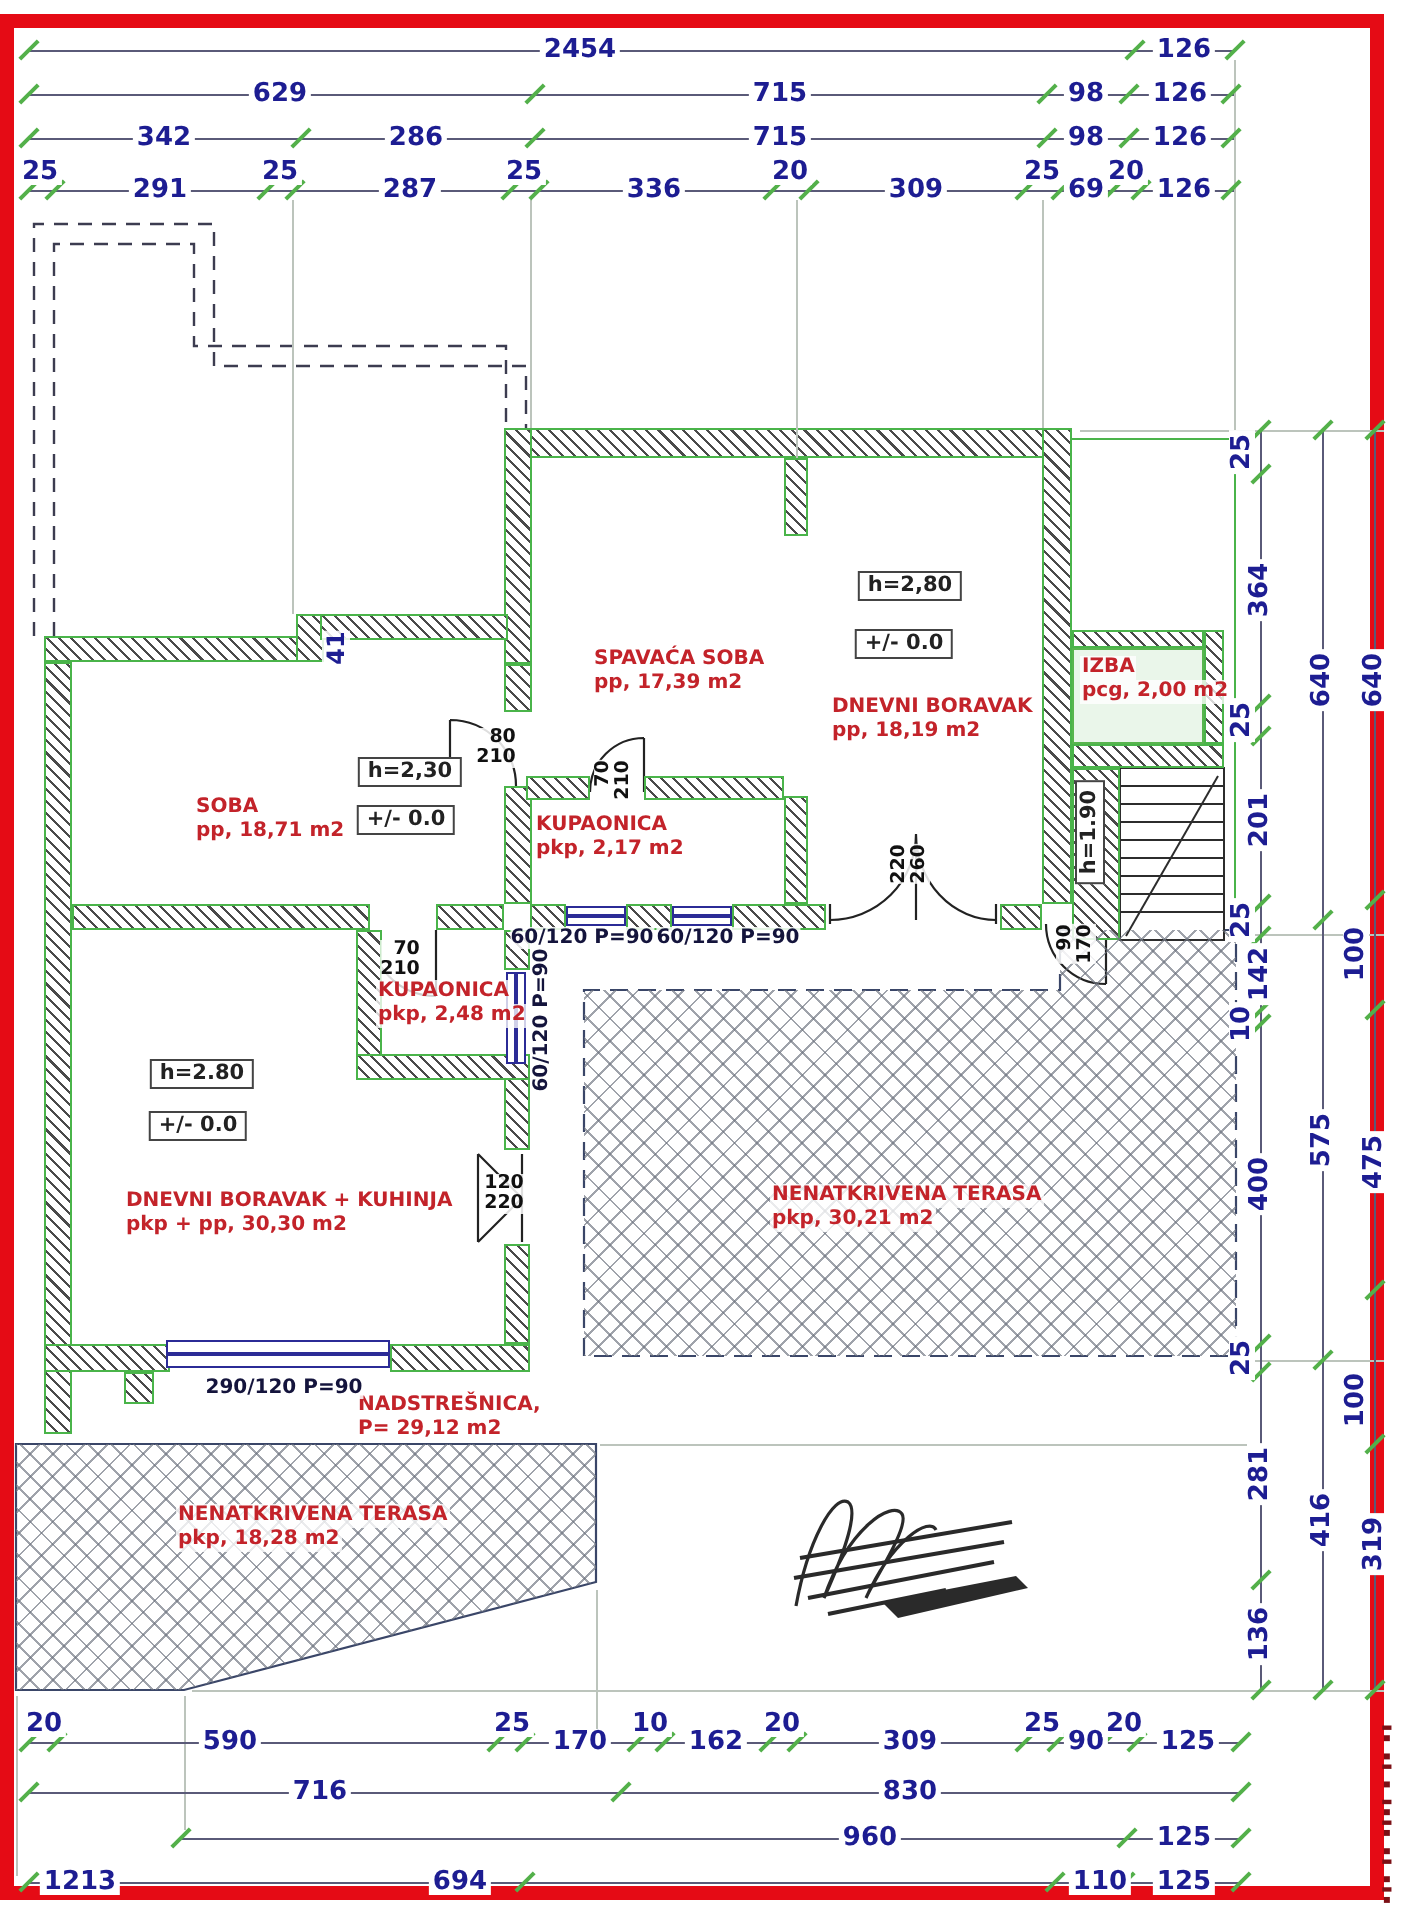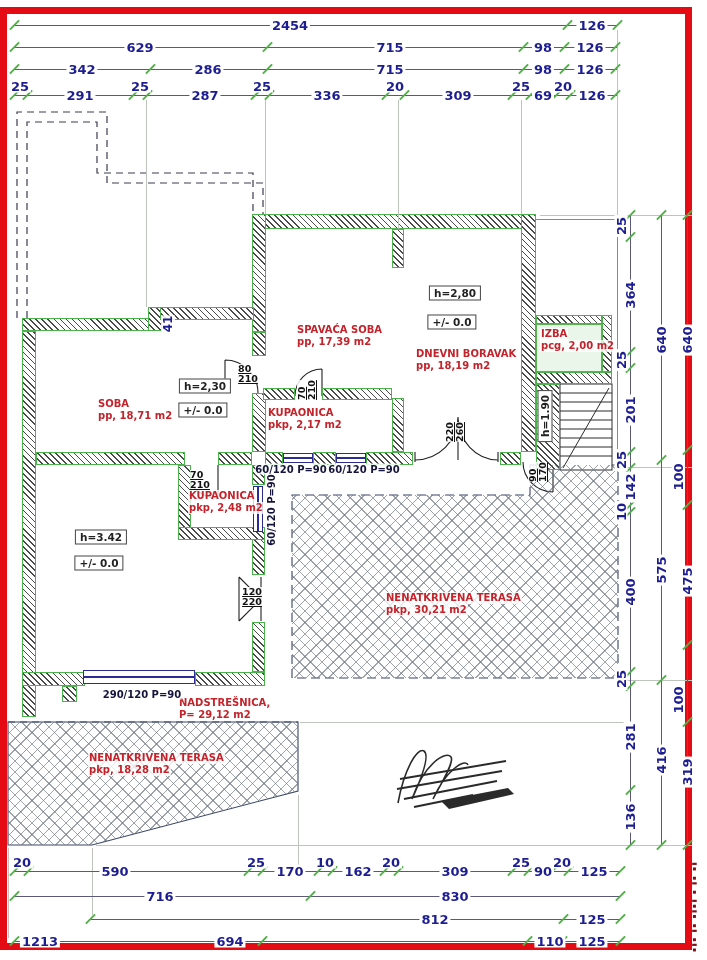--- a/index.html
+++ b/index.html
@@ -20,21 +20,21 @@
   .tick{position:absolute;width:13px;height:0;border-top:2px solid #53b04a;transform:rotate(-45deg);}
   .dlab{position:absolute;transform:translate(-50%,-50%);font-weight:bold;font-size:13px;
         color:#1d1d92;background:#fff;padding:0 2px;line-height:13px;white-space:nowrap;}
   .dlab.rot{transform:translate(-50%,-50%) rotate(-90deg);}
   .room{position:absolute;font-weight:bold;font-size:10px;color:#c3232a;line-height:12px;white-space:nowrap;}
   .room div{background:rgba(255,255,255,.78);width:fit-content;padding:0 1px;}
   .hbox{position:absolute;transform:translate(-50%,-50%);font-weight:bold;font-size:10.5px;color:#222;
         background:#fff;border:1px solid #444;padding:1px 4px;white-space:nowrap;line-height:11px;}
   .hbox.rot{transform:translate(-50%,-50%) rotate(-90deg);}
   .dsm{position:absolute;transform:translate(-50%,-50%);font-weight:bold;font-size:9.5px;color:#111;
-       line-height:10px;text-align:left;background:rgba(255,255,255,.85);white-space:nowrap;text-decoration:underline;}
+       line-height:10px;text-align:right;background:rgba(255,255,255,.85);white-space:nowrap;}
   .dsm.rot{transform:translate(-50%,-50%) rotate(-90deg);}
   .wlab{position:absolute;transform:translate(-50%,-50%);font-weight:bold;font-size:10px;color:#14143c;
         background:rgba(255,255,255,.85);white-space:nowrap;}
   .wlab.rot{transform:translate(-50%,-50%) rotate(-90deg);}
   .wlab.dim{color:#1d1d92;font-size:12px;}
   .win{position:absolute;box-sizing:border-box;border:1.5px solid #2b2b96;
        background:linear-gradient(to bottom,transparent calc(50% - .8px),#2b2b96 calc(50% - .8px),
                   #2b2b96 calc(50% + .8px),transparent calc(50% + .8px)),#fff;}
   .win.v{background:linear-gradient(to right,transparent calc(50% - .8px),#2b2b96 calc(50% - .8px),
                   #2b2b96 calc(50% + .8px),transparent calc(50% + .8px)),#fff;}
@@ -222,21 +222,21 @@
     <div class="hl" style="left: 14px; top: 896px; width: 606px;"></div>
     <div class="tick" style="left: 8px; top: 895px;"></div>
     <div class="tick" style="left: 304px; top: 895px;"></div>
     <div class="tick" style="left: 614px; top: 895px;"></div>
     <div class="dlab" style="left: 160px; top: 896px;">716</div>
     <div class="dlab" style="left: 455px; top: 896px;">830</div>
     <div class="hl" style="left: 90px; top: 919px; width: 530px;"></div>
     <div class="tick" style="left: 84px; top: 918px;"></div>
     <div class="tick" style="left: 557px; top: 918px;"></div>
     <div class="tick" style="left: 614px; top: 918px;"></div>
-    <div class="dlab" style="left: 435px; top: 919px;">812</div>
+    <div class="dlab" style="left: 435px; top: 919px;">960</div>
     <div class="dlab" style="left: 592px; top: 919px;">125</div>
     <div class="hl" style="left: 14px; top: 941px; width: 606px;"></div>
     <div class="tick" style="left: 8px; top: 940px;"></div>
     <div class="tick" style="left: 256px; top: 940px;"></div>
     <div class="tick" style="left: 521px; top: 940px;"></div>
     <div class="tick" style="left: 556px; top: 940px;"></div>
     <div class="tick" style="left: 614px; top: 940px;"></div>
     <div class="dlab" style="left: 40px; top: 941px;">1213</div>
     <div class="dlab" style="left: 230px; top: 941px;">694</div>
     <div class="dlab" style="left: 550px; top: 941px;">110</div>
@@ -302,37 +302,41 @@
       <div>pcg, 2,00 m2</div>
     </div>
     <div class="room" style="left: 267px; top: 407px;">
       <div>KUPAONICA</div>
       <div>pkp, 2,17 m2</div>
     </div>
     <div class="room" style="left: 188px; top: 490px;">
       <div>KUPAONICA</div>
       <div>pkp, 2,48 m2</div>
     </div>
+    <div class="room" style="left: 62px; top: 595px;">
+      <div>DNEVNI BORAVAK + KUHINJA</div>
+      <div>pkp + pp, 30,30 m2</div>
+    </div>
     <div class="room" style="left: 385px; top: 592px;">
       <div>NENATKRIVENA TERASA</div>
       <div>pkp, 30,21 m2</div>
     </div>
     <div class="room" style="left: 178px; top: 697px;">
       <div>NADSTREŠNICA,</div>
       <div>P= 29,12 m2</div>
     </div>
     <div class="room" style="left: 88px; top: 752px;">
       <div>NENATKRIVENA TERASA</div>
       <div>pkp, 18,28 m2</div>
     </div>
     <div class="hbox" style="left: 205px; top: 386px;">h=2,30</div>
     <div class="hbox" style="left: 203px; top: 410px;">+/- 0.0</div>
     <div class="hbox" style="left: 455px; top: 293px;">h=2,80</div>
     <div class="hbox" style="left: 452px; top: 322px;">+/- 0.0</div>
-    <div class="hbox" style="left: 101px; top: 537px;">h=3.42</div>
+    <div class="hbox" style="left: 101px; top: 537px;">h=2.80</div>
     <div class="hbox" style="left: 99px; top: 563px;">+/- 0.0</div>
     <div class="hbox rot" style="left: 545px; top: 416px;">h=1.90</div>
     <div class="dsm" style="left: 248px; top: 374px;">
       <div>80</div>
       <div>210</div>
     </div>
     <div class="dsm rot" style="left: 307px; top: 390px;">
       <div>70</div>
       <div>210</div>
     </div>

